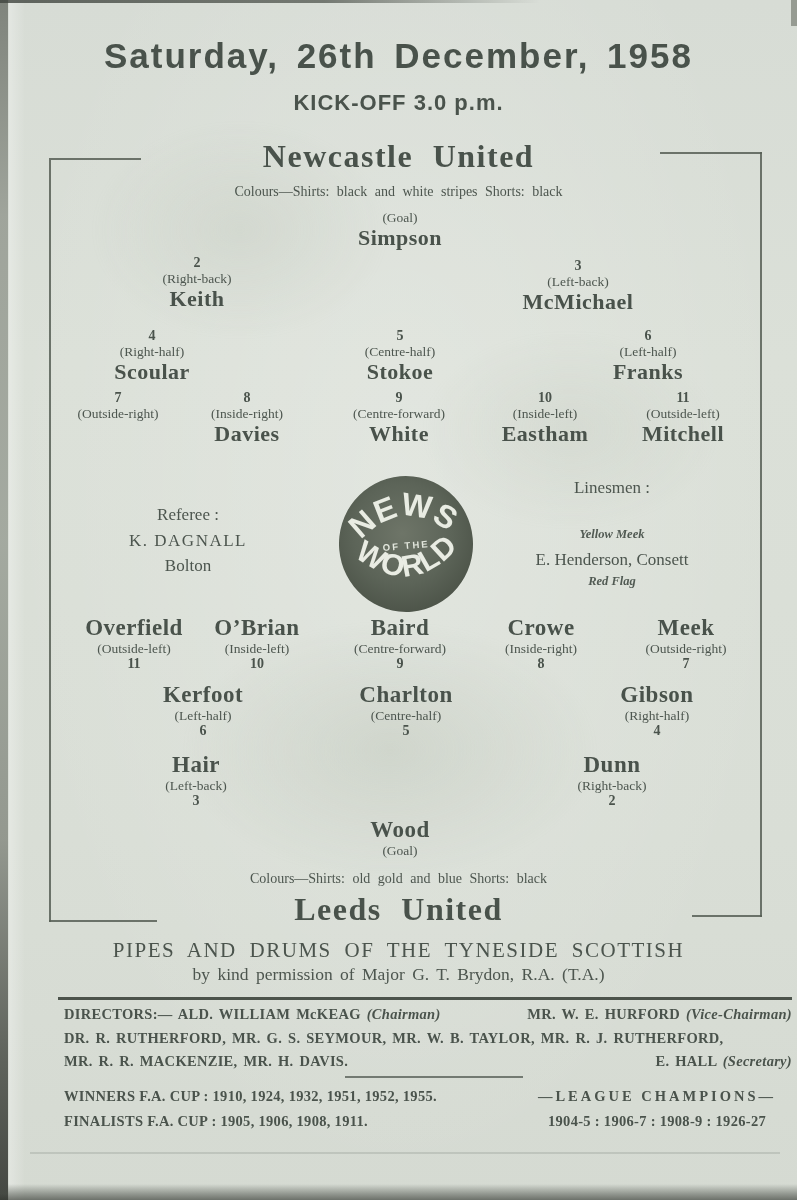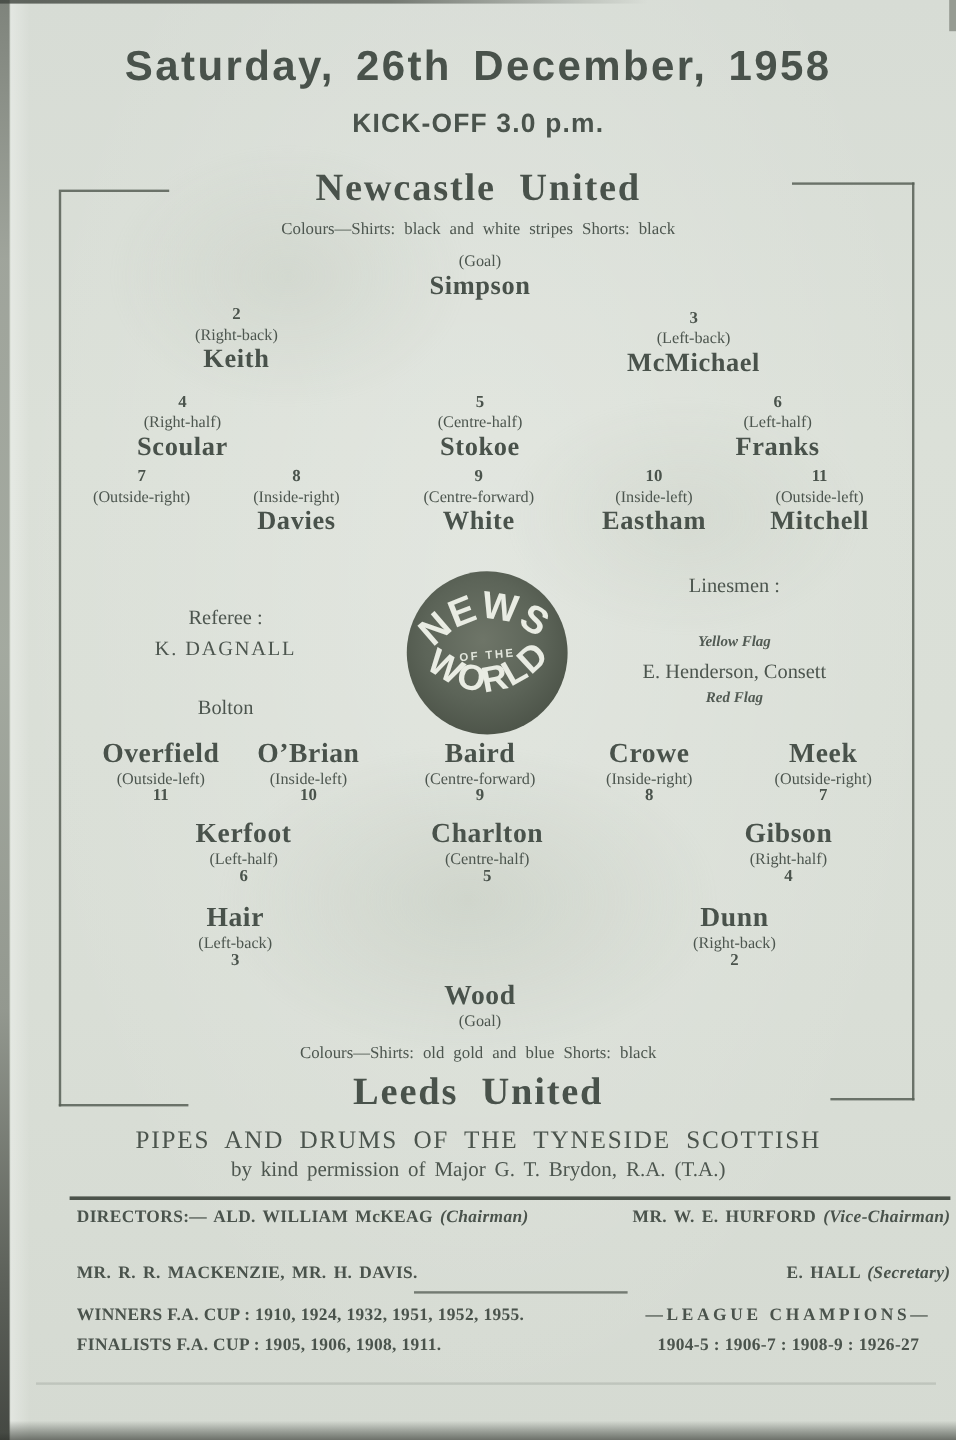--- a/index.html
+++ b/index.html
@@ -146,24 +146,24 @@
     <span class="pname">Eastham</span>
   </div>
   <div class="pcell" style="left:603px;top:390px;width:160px;">
     <span class="pnum">11</span>
     <span class="ppos">(Outside-left)</span>
     <span class="pname">Mitchell</span>
   </div>
 
   <div class="off" style="left:108px;top:505px;width:160px;">Referee :</div>
   <div class="off" style="left:88px;top:531px;width:200px;letter-spacing:1.5px;">K. DAGNALL</div>
-  <div class="off" style="left:108px;top:556px;width:160px;margin-top:24px;">Bolton</div>
+  <div class="off" style="left:108px;top:556px;width:160px;">Bolton</div>
 
   <div class="off" style="left:532px;top:478px;width:160px;">Linesmen :</div>
-  <div class="off flag" style="left:532px;top:527px;width:160px;">Yellow Flag</div>
+  <div class="off flag" style="left:532px;top:527px;width:160px;">Yellow Meek</div>
   <div class="off" style="left:502px;top:550px;width:220px;">E. Henderson, Consett</div>
   <div class="off flag" style="left:532px;top:574px;width:160px;">Red Flag</div>
 
   <div class="abs logo-wrap">
     <svg width="144" height="142" viewBox="0 0 144 142">
       <defs>
         <radialGradient id="lg" cx="48%" cy="42%" r="62%">
           <stop offset="0%" stop-color="#6e7568"></stop>
           <stop offset="60%" stop-color="#5c6458"></stop>
           <stop offset="100%" stop-color="#4b5247"></stop>
@@ -247,20 +247,21 @@
 
   <div class="abs ctr band-title">PIPES AND DRUMS OF THE TYNESIDE SCOTTISH</div>
   <div class="abs ctr band-sub">by kind permission of Major G. T. Brydon, R.A. (T.A.)</div>
 
   <div class="abs thick-rule"></div>
 
   <div class="abs dir dir-row" style="top:1006px;">
     <span><span>DIRECTORS:—</span><span> ALD. WILLIAM McKEAG </span><span class="it">(Chairman)</span></span>
     <span><span>MR. W. E. HURFORD </span><span class="it">(Vice-Chairman)</span></span>
   </div>
+  <div class="abs dir" style="top:1030px;">DR. R. RUTHERFORD, MR. G. S. SEYMOUR, MR. W. B. TAYLOR, MR. R. J. RUTHERFORD,</div>
   <div class="abs dir dir-row" style="top:1053px;">
     <span>MR. R. R. MACKENZIE, MR. H. DAVIS.</span>
     <span><span>E. HALL </span><span class="it">(Secretary)</span></span>
   </div>
 
   <div class="abs short-rule"></div>
 
   <div class="abs hon hon-left" style="top:1088px;">WINNERS F.A. CUP : 1910, 1924, 1932, 1951, 1952, 1955.</div>
   <div class="abs hon hon-left" style="top:1113px;">FINALISTS F.A. CUP : 1905, 1906, 1908, 1911.</div>
   <div class="abs hon hon-right champ" style="top:1088px;">—LEAGUE CHAMPIONS—</div>

